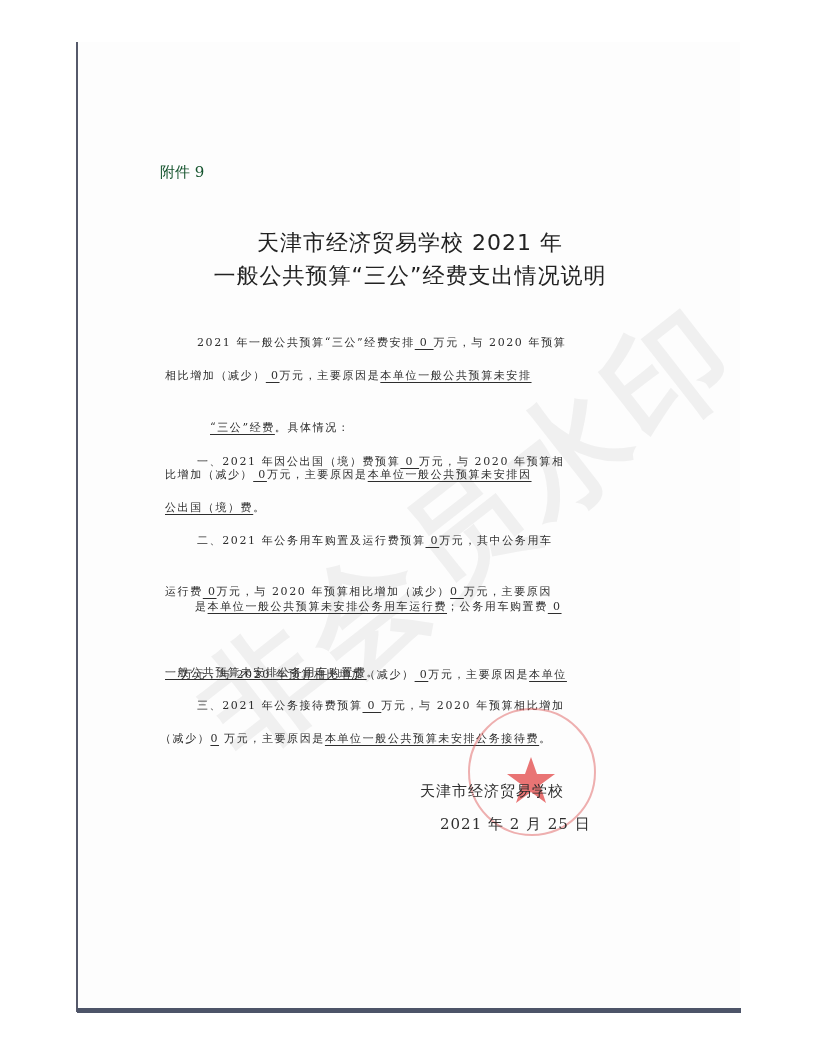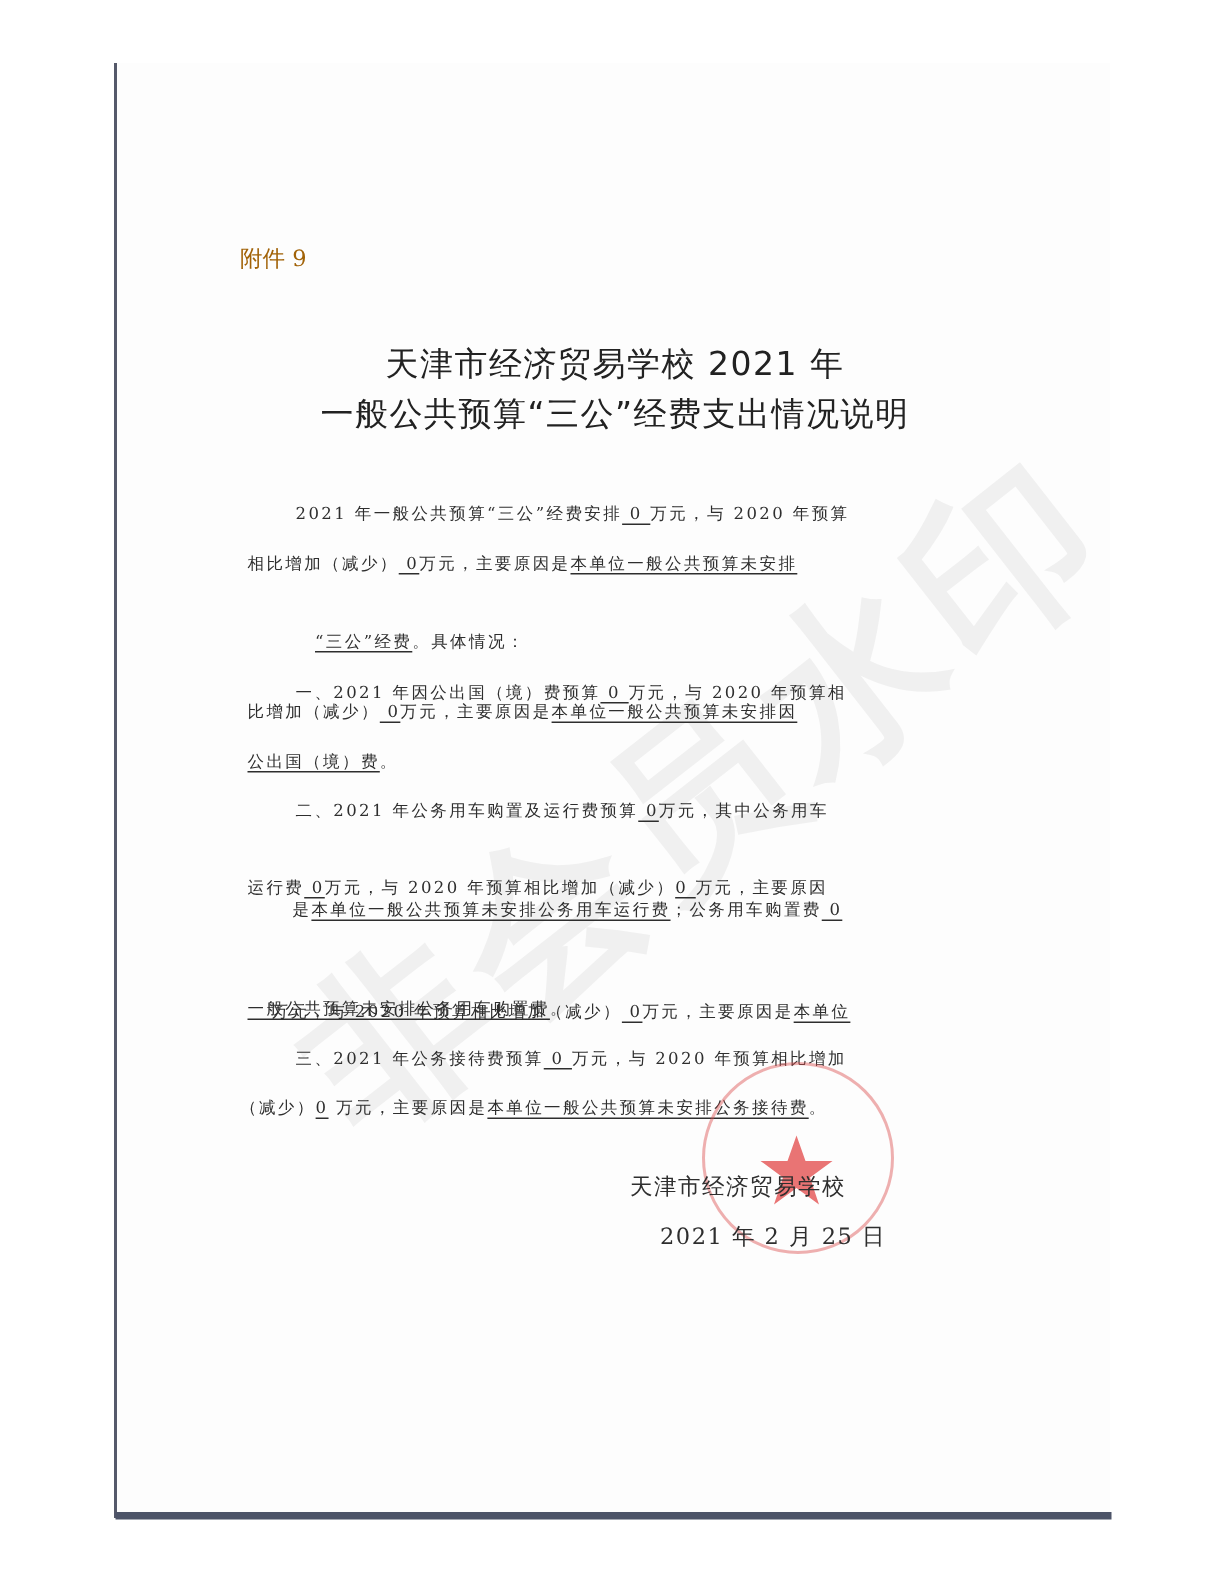--- a/index.html
+++ b/index.html
@@ -15,21 +15,21 @@
   }
   .edge-left {
     position: absolute; left: 76px; top: 42px; width: 2px; height: 970px;
     background: #55596a;
   }
   .edge-bottom {
     position: absolute; left: 77px; top: 1008px; width: 664px; height: 5px;
     background: #4d5468;
   }
   .attachment {
-    position: absolute; left: 160px; top: 163px; font-size: 15px; color: #a16207;
+    position: absolute; left: 160px; top: 163px; font-size: 15px; color: #14532d;
     font-family: "DejaVu Serif", serif;
   }
   .title {
     position: absolute; left: 0; width: 816px; text-align: center;
     font-family: "DejaVu Sans", sans-serif; font-size: 22px; color: #222;
     letter-spacing: 1px;
   }
   .t1 { top: 228px; left: 2px; }
   .t2 { top: 261px; left: 2px; }
   .line {

